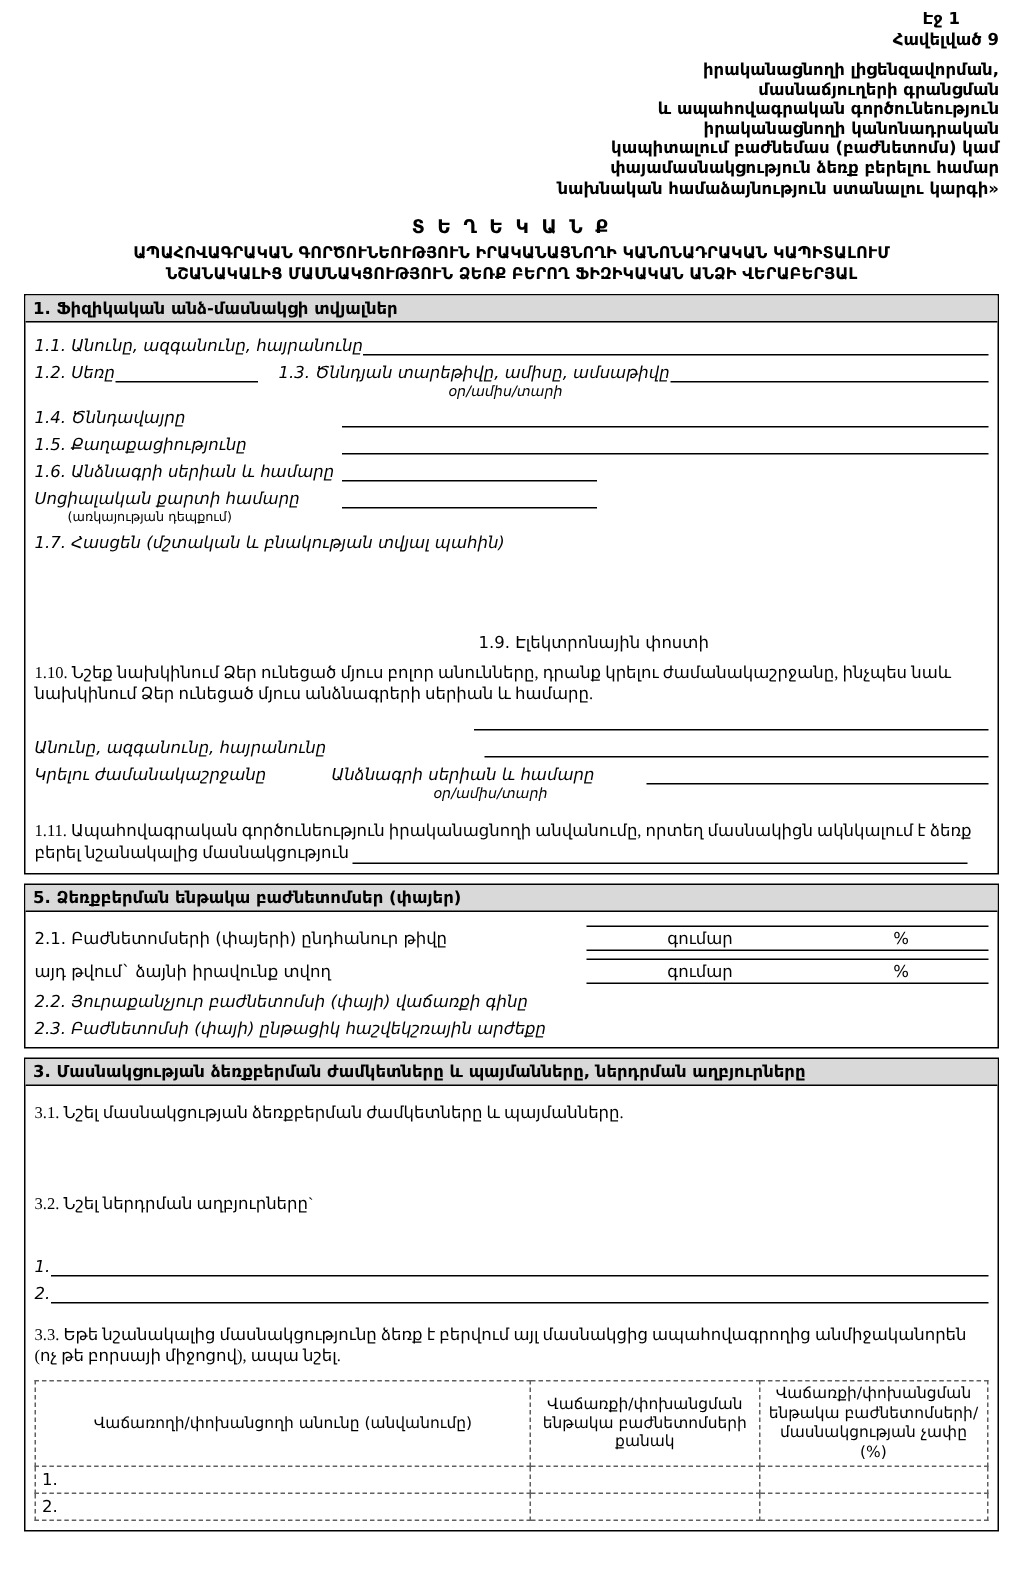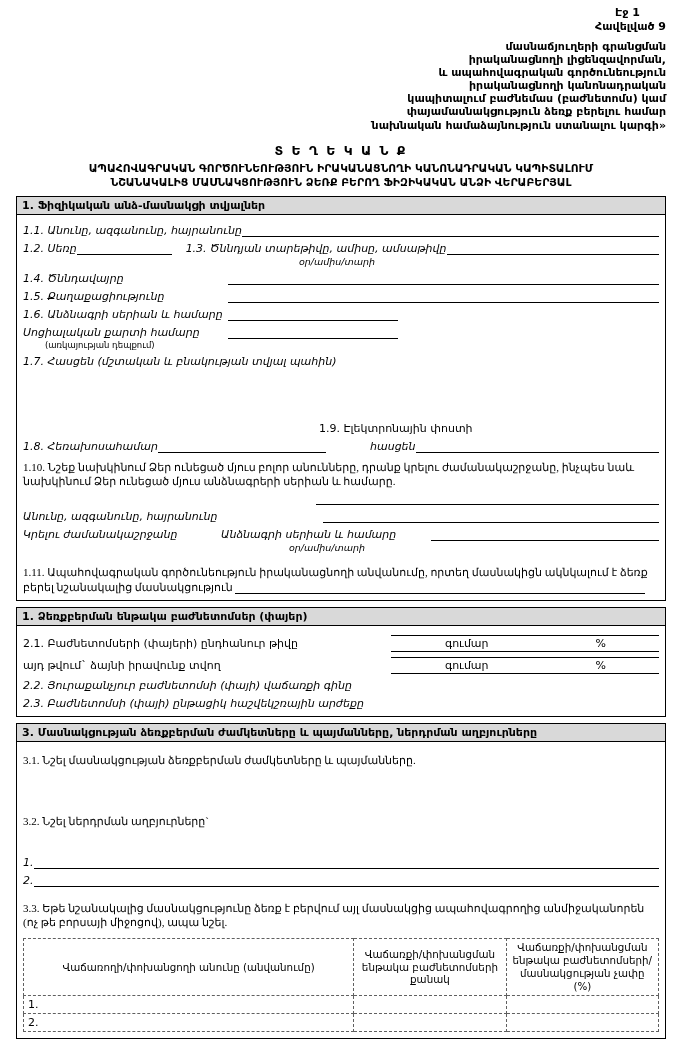--- a/index.html
+++ b/index.html
@@ -53,22 +53,22 @@
 <body>
 
 <div class="page">
 
   <div class="top-right">
     <div class="pg">Էջ 1</div>
     <div>Հավելված 9</div>
   </div>
 
   <div class="quote">
+    <div>իրականացնողի լիցենզավորման,</div>
     <div>մասնաճյուղերի գրանցման</div>
-    <div>իրականացնողի լիցենզավորման,</div>
     <div>և ապահովագրական գործունեություն</div>
     <div>իրականացնողի կանոնադրական</div>
     <div>կապիտալում բաժնեմաս (բաժնետոմս) կամ</div>
     <div>փայամասնակցություն ձեռք բերելու համար</div>
     <div>նախնական համաձայնություն ստանալու կարգի»</div>
   </div>
 
   <div class="title">Տ Ե Ղ Ե Կ Ա Ն Ք</div>
   <div class="subtitle">
     <div>ԱՊԱՀՈՎԱԳՐԱԿԱՆ ԳՈՐԾՈՒՆԵՈՒԹՅՈՒՆ ԻՐԱԿԱՆԱՑՆՈՂԻ ԿԱՆՈՆԱԴՐԱԿԱՆ ԿԱՊԻՏԱԼՈՒՄ</div>
@@ -109,26 +109,20 @@
         <span class="bf" style="width:170px"></span>
       </div>
       <div class="small-note">(առկայության դեպքում)</div>
 
       <div class="row">
         <span class="lbl">1.7. Հասցեն (մշտական և բնակության տվյալ պահին)</span>
       </div>
       <div class="spacer48"></div>
 
       <div class="indent19">1.9. Էլեկտրոնային փոստի</div>
-      <div class="row">
-        <span class="lbl">1.8. Հեռախոսահամար</span>
-        <span class="bf" style="width:168px"></span>
-        <span class="lbl" style="margin-left:44px">հասցեն</span>
-        <span class="grow"></span>
-      </div>
 
       <div class="para">1.10. Նշեք նախկինում Ձեր ունեցած մյուս բոլոր անունները, դրանք կրելու ժամանակաշրջանը, ինչպես նաև նախկինում Ձեր ունեցած մյուս անձնագրերի սերիան և համարը.</div>
 
       <div class="row">
         <span style="flex:0 0 46%"></span>
         <span class="grow"></span>
       </div>
 
       <div class="row">
         <span class="lbl" style="min-width:300px">Անունը, ազգանունը, հայրանունը</span>
@@ -144,21 +138,21 @@
 
       <div class="para" style="margin-top:12px">
         <span>1.11. Ապահովագրական գործունեություն իրականացնողի անվանումը, որտեղ մասնակիցն ակնկալում է ձեռք բերել նշանակալից մասնակցություն</span>
         <span class="bf" style="width:410px"></span>
       </div>
 
     </div>
   </div>
 
   <div class="section">
-    <div class="sec-h">1. Ձեռքբերման ենթակա բաժնետոմսեր (փայեր)</div>
+    <div class="sec-h">5. Ձեռքբերման ենթակա բաժնետոմսեր (փայեր)</div>
     <div class="sec-b">
 
       <div class="amtrow">
         <span class="lbl">2.1. Բաժնետոմսերի (փայերի) ընդհանուր թիվը</span>
         <span class="amtbox">
           <span class="amtcell">գումար</span>
           <span class="pctcell">%</span>
         </span>
       </div>
 

